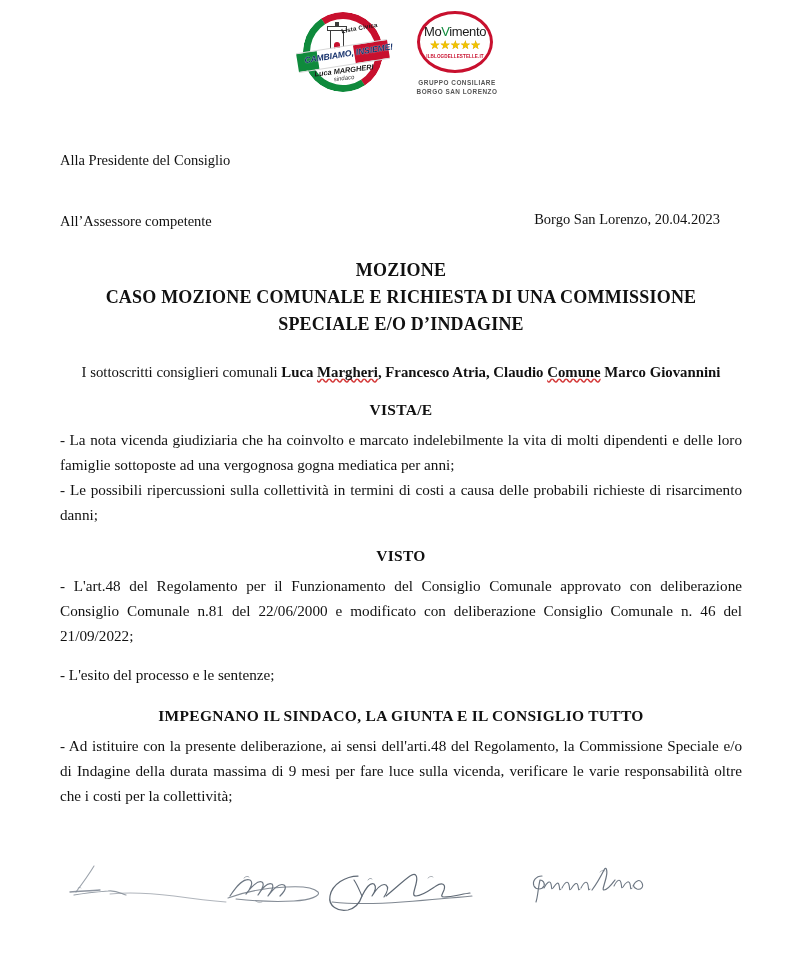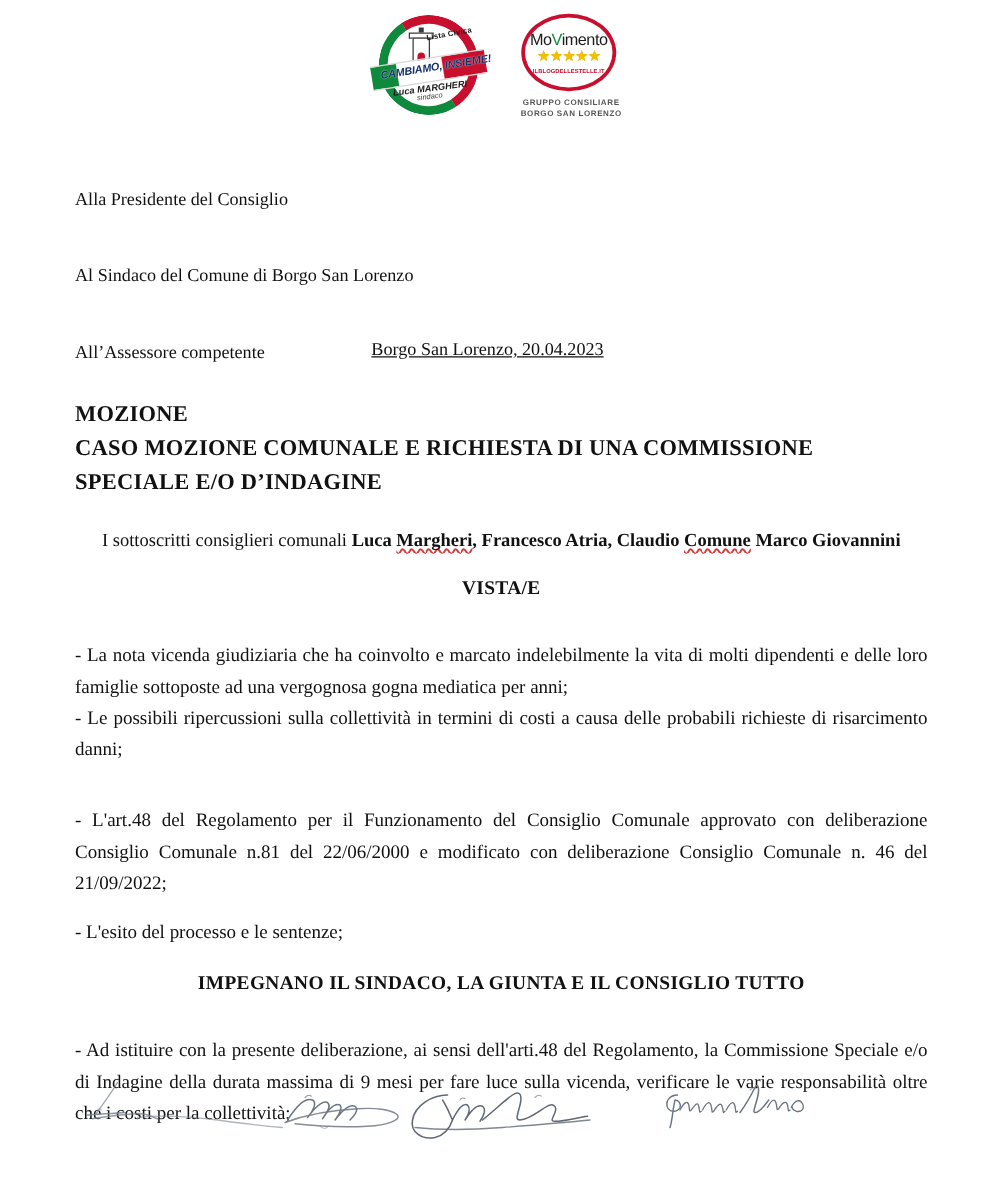--- a/index.html
+++ b/index.html
@@ -249,30 +249,30 @@
   }
 
   .addressee-block {
     margin-top: 28px;
     font-size: 14.5px;
     line-height: 21px;
   }
   .addressee-line { white-space: nowrap; margin-top: 40px; }
 
   .date-line {
-    text-align: center;
+    text-align: right;
     font-size: 14.5px;
     margin-top: -21px;
     margin-bottom: 0;
     padding-right: 22px;
-    text-decoration: underline;
   }
 
   .title-block {
     margin-top: 29px;
+    text-align: center;
     font-weight: bold;
     font-size: 18px;
     line-height: 27px;
     letter-spacing: 0.2px;
   }
   .title-main { display: block; }
   .title-sub { display: block; }
 
   .signatories {
     margin-top: 26px;
@@ -287,21 +287,21 @@
 
   .section-head {
     margin-top: 20px;
     text-align: center;
     font-weight: bold;
     font-size: 15.5px;
     letter-spacing: 0.3px;
   }
 
   .para {
-    margin-top: 32px;
+    margin-top: 8px;
     font-size: 15.2px;
     line-height: 25px;
     text-align: justify;
   }
   .para.tight { margin-top: 14px; }
 
   
   .sign-row {
     position: absolute;
     left: 0;
@@ -350,38 +350,38 @@
         <div>BORGO SAN LORENZO</div>
       </div>
     </div>
 
   </div>
 
   <div class="doc">
 
     <div class="addressee-block">
       <div class="addressee-line">Alla Presidente del Consiglio</div>
-      <div class="addressee-line">Al Sindaco del Comune di Borgo San Lorenzo</div>
       <div class="addressee-line">All’Assessore competente</div>
     </div>
 
     <div class="date-line">Borgo San Lorenzo, 20.04.2023</div>
 
     <div class="title-block">
       <span class="title-main">MOZIONE</span>
       <span class="title-sub">CASO MOZIONE COMUNALE E RICHIESTA DI UNA COMMISSIONE</span>
       <span class="title-sub">SPECIALE E/O D’INDAGINE</span>
     </div>
 
     <div class="signatories"><span>I sottoscritti consiglieri comunali </span><b>Luca </b><b class="spell">Margheri</b><b>, Francesco Atria, Claudio </b><b class="spell">Comune</b><b> Marco Giovannini</b></div>
 
     <div class="section-head">VISTA/E</div>
     <div class="para" style="white-space: pre-line;">- La nota vicenda giudiziaria che ha coinvolto e marcato indelebilmente la vita di molti dipendenti e delle loro famiglie sottoposte ad una vergognosa gogna mediatica per anni;
 - Le possibili ripercussioni sulla collettività in termini di costi a causa delle probabili richieste di risarcimento danni;</div>
 
+    <div class="section-head">VISTO</div>
     <div class="para">- L'art.48 del Regolamento per il Funzionamento del Consiglio Comunale approvato con deliberazione Consiglio Comunale n.81 del 22/06/2000 e modificato con deliberazione Consiglio Comunale n. 46 del 21/09/2022;</div>
     <div class="para tight">- L'esito del processo e le sentenze;</div>
 
     <div class="section-head">IMPEGNANO IL SINDACO, LA GIUNTA E IL CONSIGLIO TUTTO</div>
     <div class="para">- Ad istituire con la presente deliberazione, ai sensi dell'arti.48 del Regolamento, la Commissione Speciale e/o di Indagine della durata massima di 9 mesi per fare luce sulla vicenda, verificare le varie responsabilità oltre che i costi per la collettività;</div>
 
   </div>
 
   <div class="sign-row">
 

